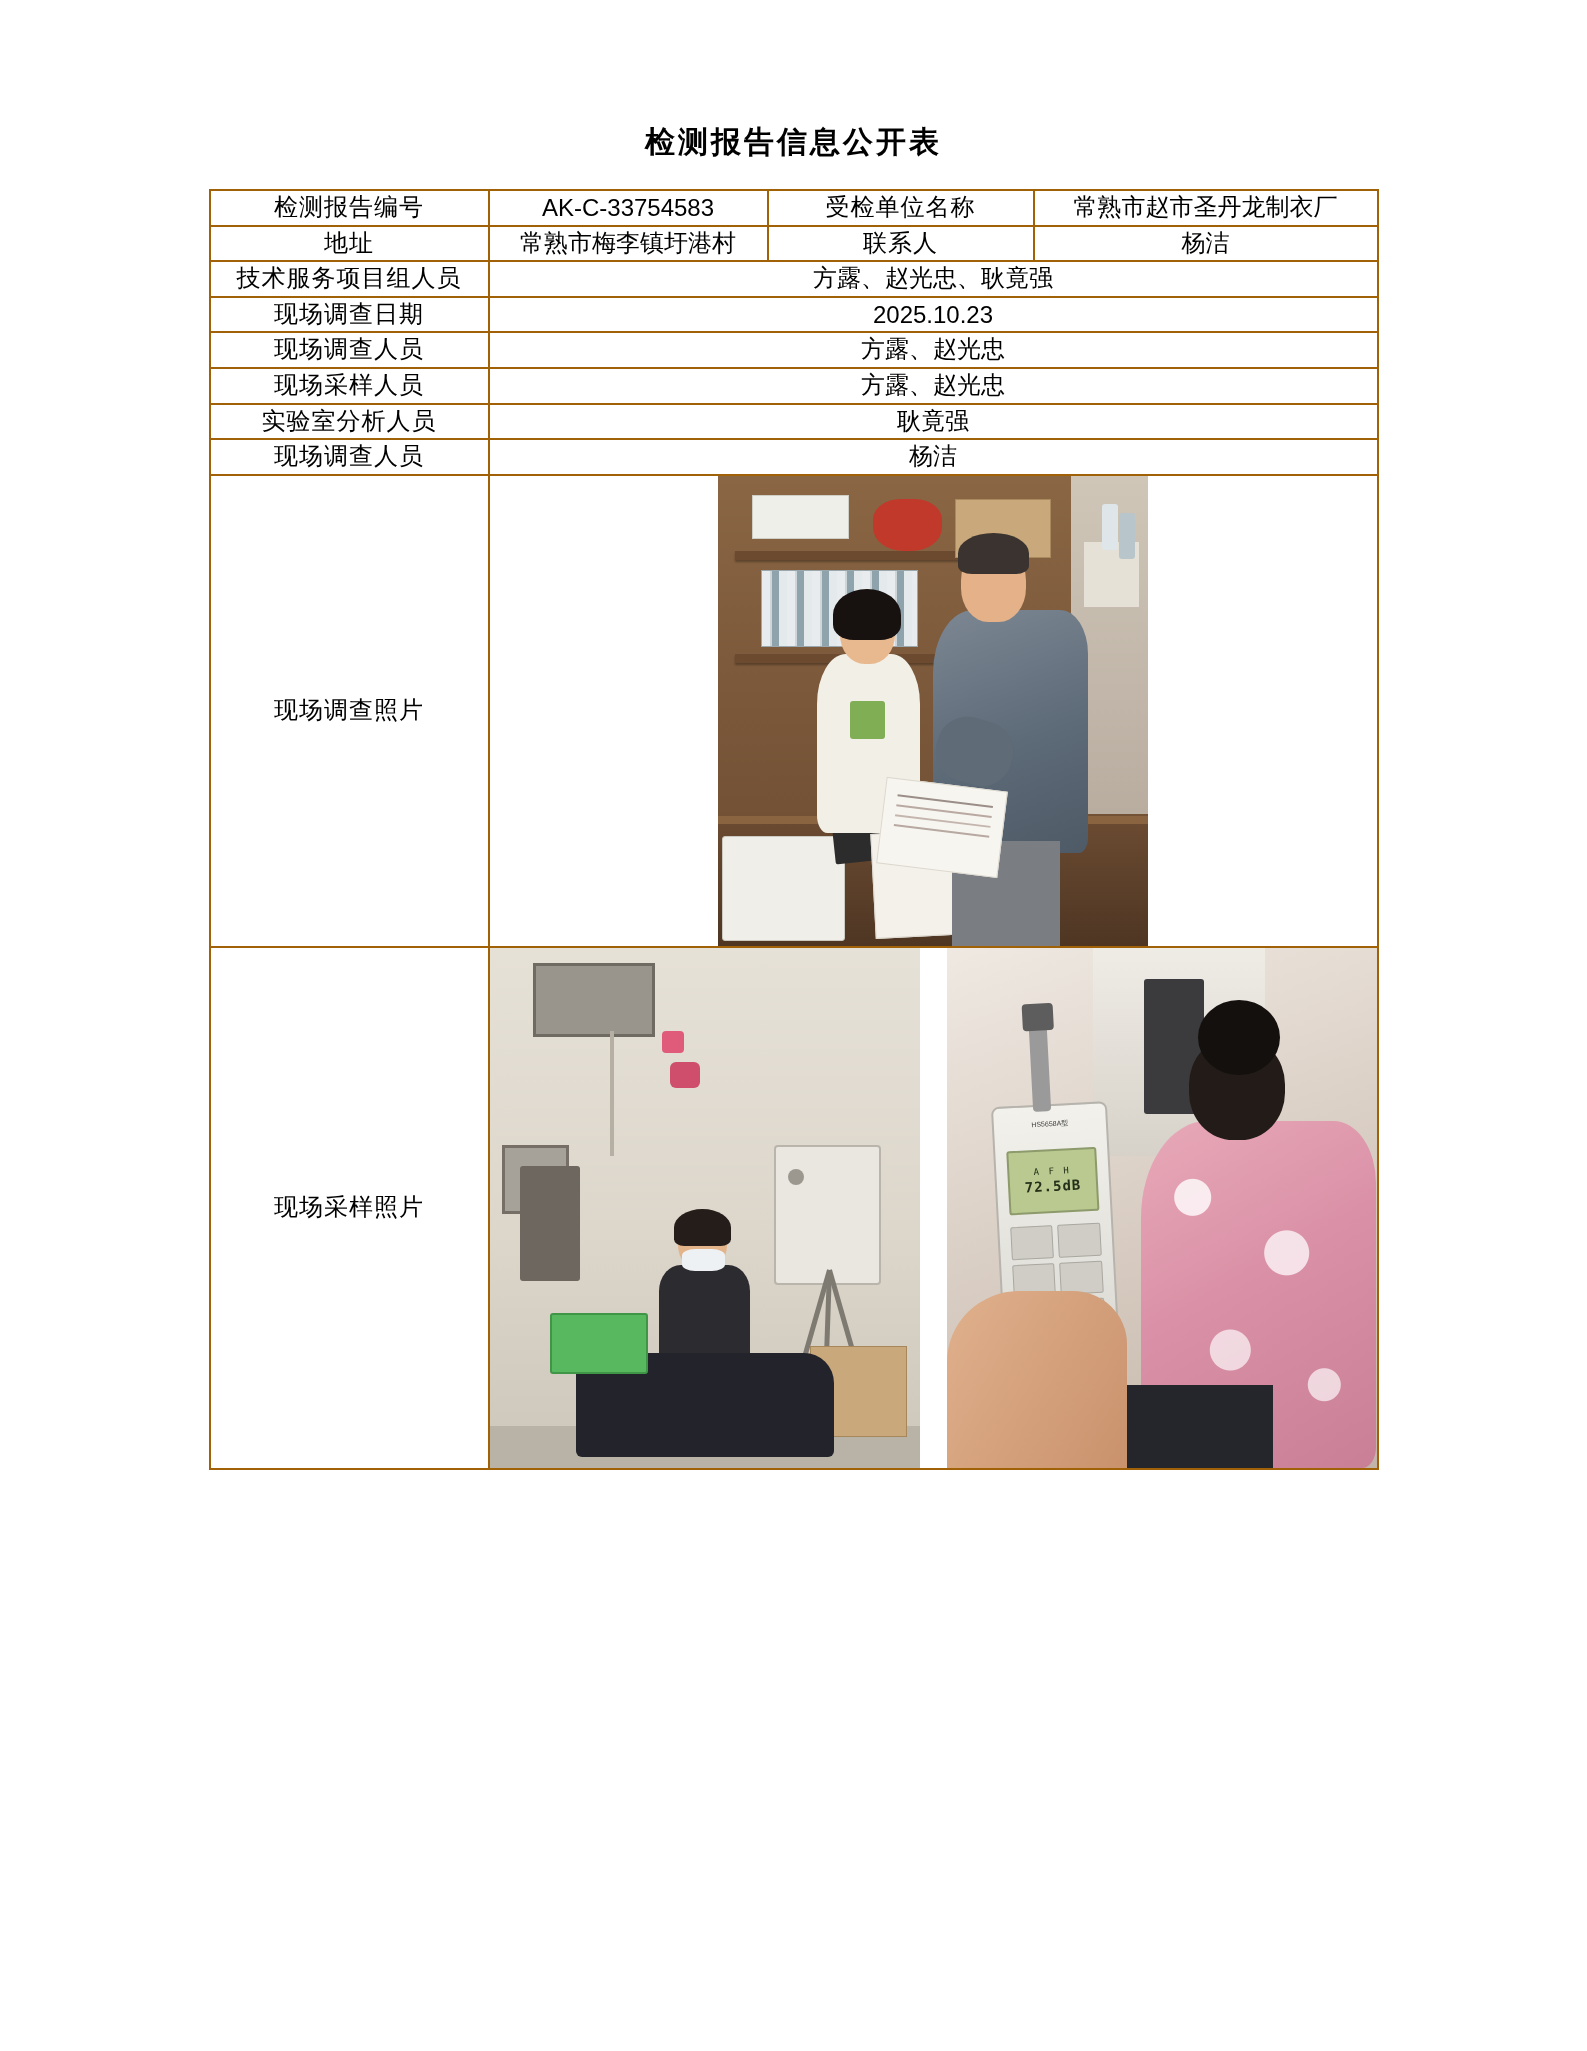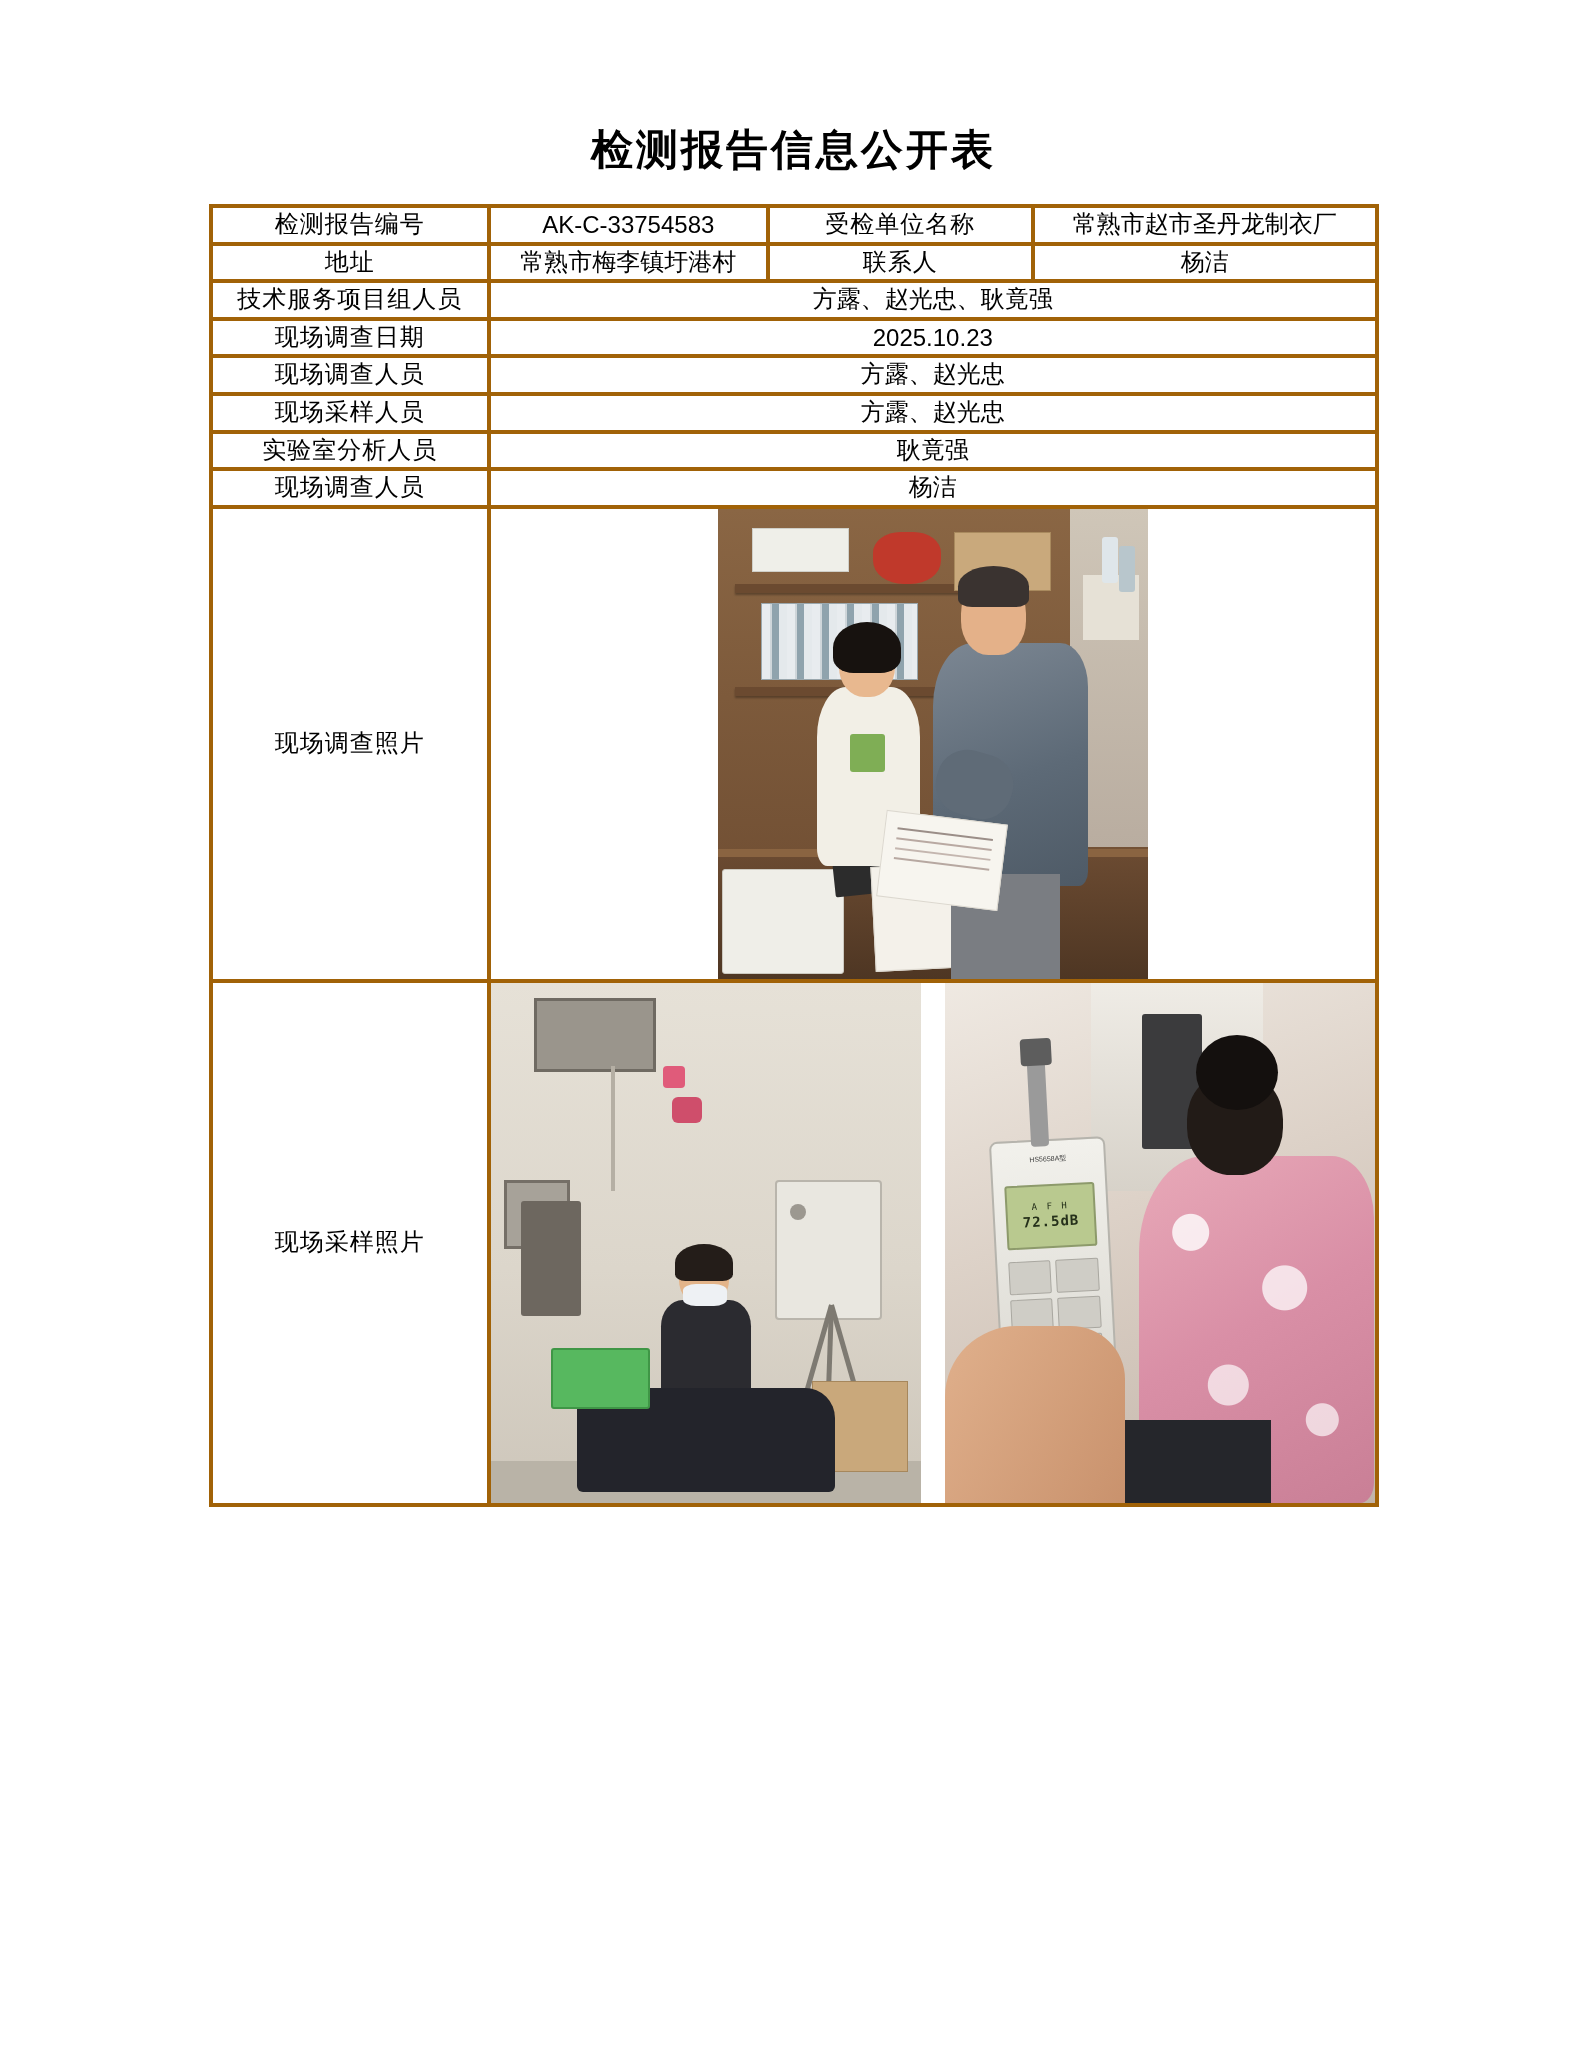--- a/index.html
+++ b/index.html
@@ -16,36 +16,36 @@
   }
   .page {
     position: relative;
     width: 1587px;
     height: 2051px;
     box-sizing: border-box;
     padding: 0;
   }
   .doc-title {
     text-align: center;
-    font-size: 42px;
+    font-size: 30px;
     font-weight: bold;
     letter-spacing: 3px;
     margin-top: 122px;
     margin-bottom: 26px;
     font-family: "Liberation Serif", "DejaVu Serif", serif;
   }
   table.info {
     border-collapse: collapse;
     width: 1170px;
     margin: 0 auto;
     table-layout: fixed;
     border: 2px solid #000;
   }
   table.info td {
-    border: 4px solid #a16207;
+    border: 2px solid #a16207;
     padding: 0;
     text-align: center;
     vertical-align: middle;
     font-size: 24px;
     line-height: 1.4;
   }
   .cell-pad {
     padding: 20px 8px;
   }
   .label-cell {

